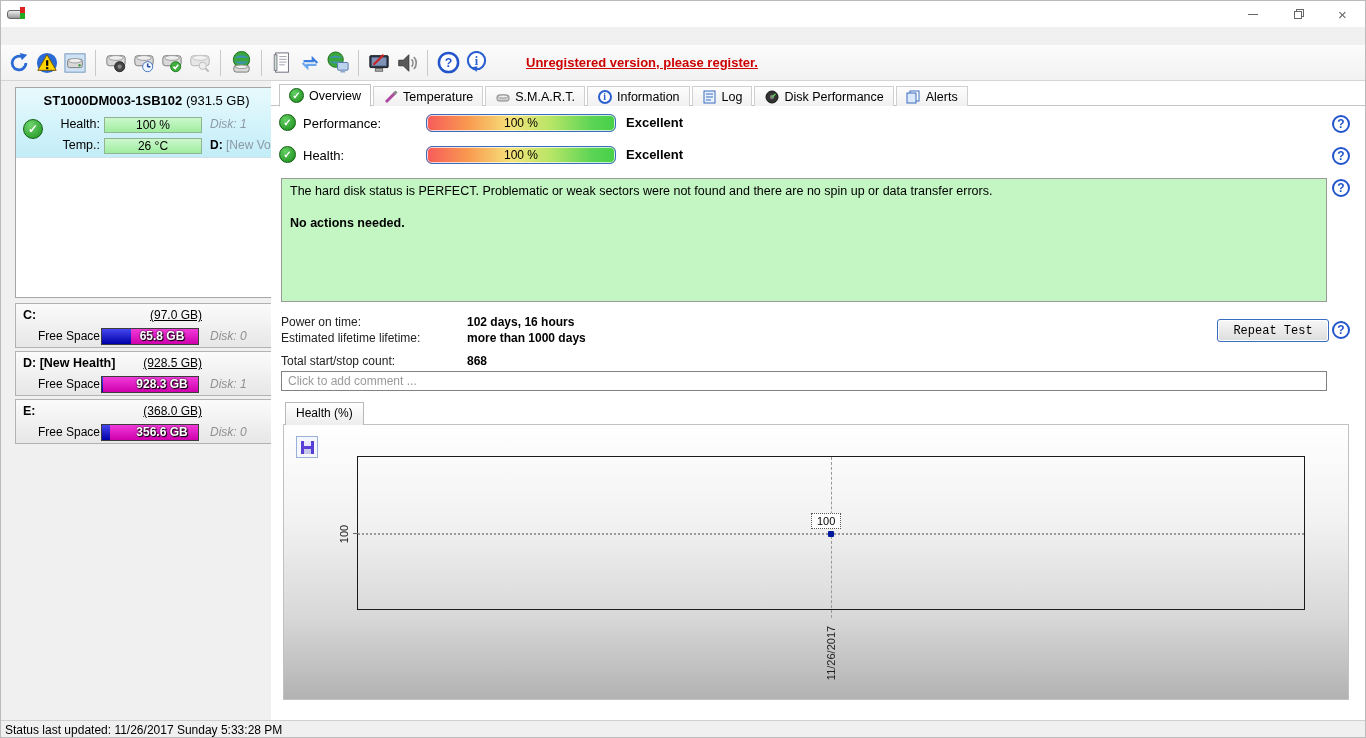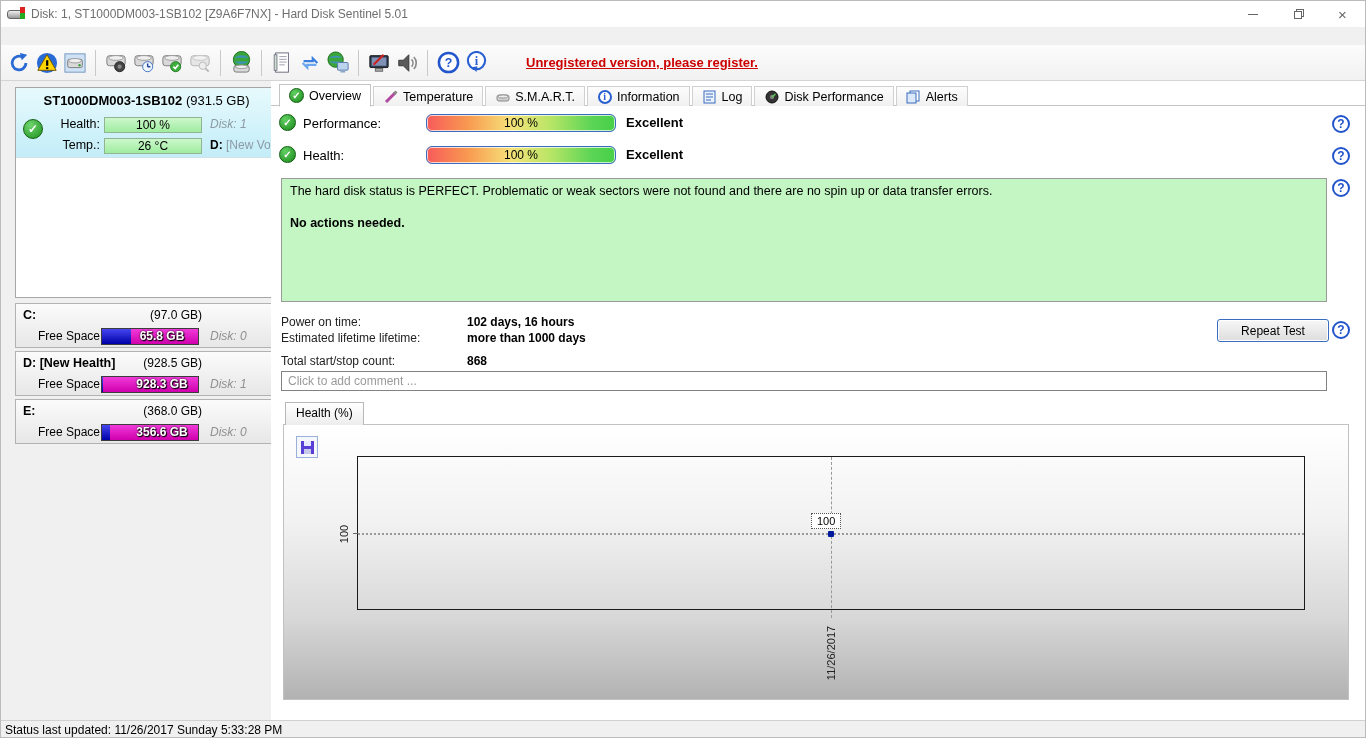--- a/index.html
+++ b/index.html
@@ -41,21 +41,21 @@
     color:#fff; font-weight:bold; font-size:12px; display:flex; align-items:center; justify-content:center; }
   .srow { position:absolute; left:0; width:100%; height:17px; }
   .srow .lab { position:absolute; left:30px; width:54px; text-align:right; font-size:12.5px; }
   .greenbar { position:absolute; left:88px; width:98px; height:16px; background:linear-gradient(#ccf7cc,#9fec9f); border:1px solid #93b493; text-align:center; font-size:12px; line-height:14px; }
   .srow .aux { position:absolute; left:194px; font-style:italic; color:#8b9aa5; }
   .srow .auxv { position:absolute; left:194px; white-space:nowrap; overflow:hidden; width:70px; }
   .auxv b { color:#000; }
   .auxv .vn { color:#8b9aa5; }
   .part { position:absolute; left:2px; width:263px; height:45px; border:1px solid #b2b2b2; background:linear-gradient(#fbfbfb,#e7e7e7); }
   .part .pname { position:absolute; left:7px; top:4px; font-weight:bold; font-size:12.5px; }
-  .part .psize { position:absolute; left:90px; top:4px; width:96px; text-align:right; }
+  .part .psize { position:absolute; left:90px; top:4px; width:96px; text-align:right;text-decoration:underline; }
   .part .pfree { position:absolute; left:22px; top:25px; }
   .freebar { position:absolute; left:85px; top:24px; width:98px; height:17px; border:1px solid #3c3c3c; background:linear-gradient(#f13ad9,#cf00ad); overflow:hidden; }
   .freebar .used { position:absolute; left:0; top:0; bottom:0; background:linear-gradient(#4646f0,#0000a8); }
   .freebar .ftext { position:absolute; left:0; top:0; width:100%; text-align:center; color:#fff; font-weight:bold; font-size:12px; line-height:15px; text-shadow:0 0 2px #000, 1px 1px 1px #000;padding-left:24px; }
   .part .pdisk { position:absolute; left:194px; top:25px; font-style:italic; color:#909090; }
   
   .content { position:absolute; left:270px; top:80px; width:1096px; height:640px; background:#fff; }
   .tabline { position:absolute; left:0; top:24px; width:100%; border-top:1px solid #c4c4c4; }
   .tabstrip { position:absolute; left:6px; top:2px; height:23px; display:flex; align-items:flex-end; z-index:2; }
   .tab { display:flex; align-items:center; gap:5px; height:20px; padding:1px 9px; background:linear-gradient(#fdfdfd,#f0f0f0); border:1px solid #d0d0d0; border-bottom:none; margin-left:2px; font-size:12.5px; cursor:default; }
@@ -70,21 +70,21 @@
     background:linear-gradient(90deg,#f75b5b 0%,#f89a50 22%,#f6e37a 45%,#b7e566 66%,#5ad455 88%,#47d047 100%);
     box-shadow:inset 0 0 0 1px rgba(255,255,255,.7); text-align:center; font-size:12px; line-height:16px; }
   .metric-row .rating { position:absolute; left:355px; top:1px; font-weight:bold; font-size:13px; }
   .mcheck { position:absolute; left:8px; top:0; }
   .helpicon { position:absolute; width:18px; height:18px; border-radius:50%; border:2px solid #2255cc; background:#fff; color:#2255cc; font-weight:bold; font-size:12px; display:flex; align-items:center; justify-content:center; cursor:pointer; }
   .greenbox { position:absolute; left:10px; top:97px; width:1046px; height:124px; background:#c3f6c3; border:1px solid #9a9a9a; padding:4px 8px; font-size:12.5px; line-height:16px; }
   .greenbox .actions { font-weight:bold; margin-top:16px; }
   .statrow { position:absolute; left:10px; width:700px; height:16px; }
   .statrow .sl { position:absolute; left:0; color:#222; }
   .statrow .sv { position:absolute; left:186px; font-weight:bold; }
-  .repeatbtn { position:absolute; left:946px; top:238px; width:112px; height:23px; border:1px solid #3a6cc0; border-radius:3px; background:linear-gradient(#f7f7f7,#dddddd); box-shadow:inset 0 0 0 1px #fff; font-size:12px; font-family:Liberation Sans, sans-serif; cursor:pointer; }
+  .repeatbtn { position:absolute; left:946px; top:238px; width:112px; height:23px; border:1px solid #3a6cc0; border-radius:3px; background:linear-gradient(#f7f7f7,#dddddd); box-shadow:inset 0 0 0 1px #fff; font-size:12px; font-family:Liberation Mono, monospace; cursor:pointer; }
   .comment { position:absolute; left:10px; top:290px; width:1046px; height:20px; border:1px solid #828282; padding:0 6px; font-size:12px; font-family:"Liberation Sans", sans-serif; color:#333; }
   .comment::placeholder { color:#9a9a9a; }
   
   .charttab { position:absolute; left:14px; top:321px; height:23px; padding:3px 10px; background:linear-gradient(#ffffff,#ededed); border:1px solid #b8b8b8; border-bottom:none; font-size:12px; z-index:2; }
   .chartpanel { position:absolute; left:12px; top:343px; width:1066px; height:276px; border:1px solid #c2c2c2;
     background:linear-gradient(180deg,#ffffff 0%,#f2f2f2 35%,#d8d8d8 70%,#b2b2b2 100%); }
   .savebtn { position:absolute; left:12px; top:11px; width:22px; height:22px; border:1px solid #9ab0d8; background:#f4f7fc; display:flex; align-items:center; justify-content:center; cursor:pointer; }
   .floppy { width:13px; height:13px; background:#5a3fd6; position:relative; }
   .floppy::before { content:""; position:absolute; left:3px; top:0; width:7px; height:5px; background:#e8e8ff; }
   .floppy::after { content:""; position:absolute; left:3px; bottom:0; width:7px; height:5px; background:#c8c8e8; }
@@ -106,21 +106,20 @@
 <body>
 
 <div class="app">
 
   <div class="titlebar">
     <span class="appicon">
         <span class="platter"></span>
         <span class="led-r"></span>
         <span class="led-g"></span>
       </span>
-    <span class="titletext">Disk: 1, ST1000DM003-1SB102 [Z9A6F7NX]  -  Hard Disk Sentinel 5.01</span>
     <span class="wincontrols">
       <span class="winbtn">
           <span class="min-glyph"></span>
         </span>
       <span class="winbtn">
           <span class="restore-glyph"></span>
         </span>
       <span class="winbtn">×</span>
     </span>
   </div>

